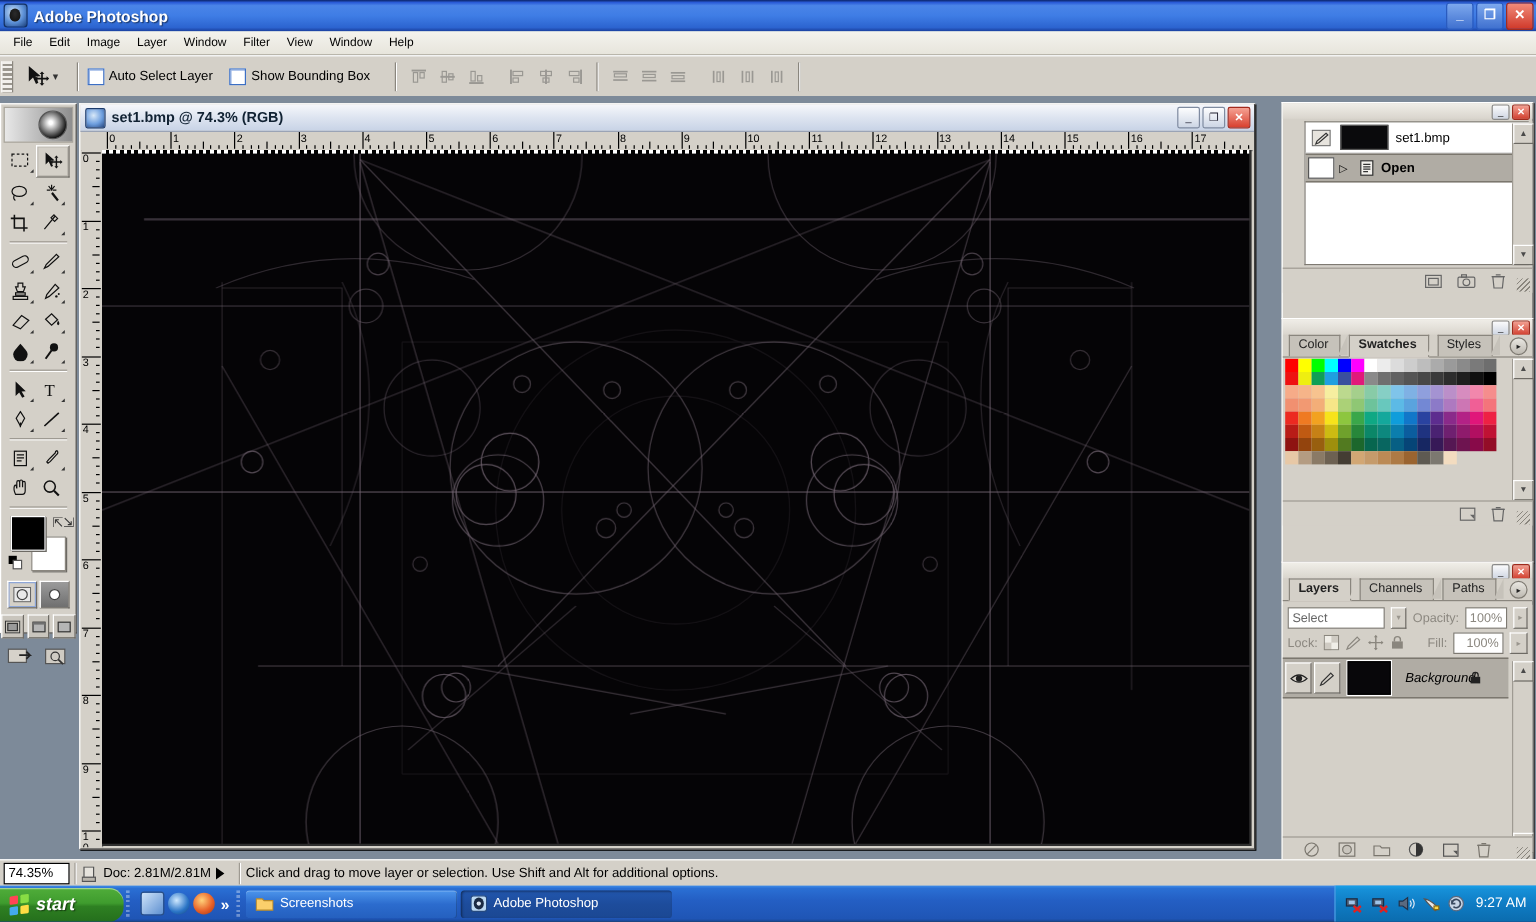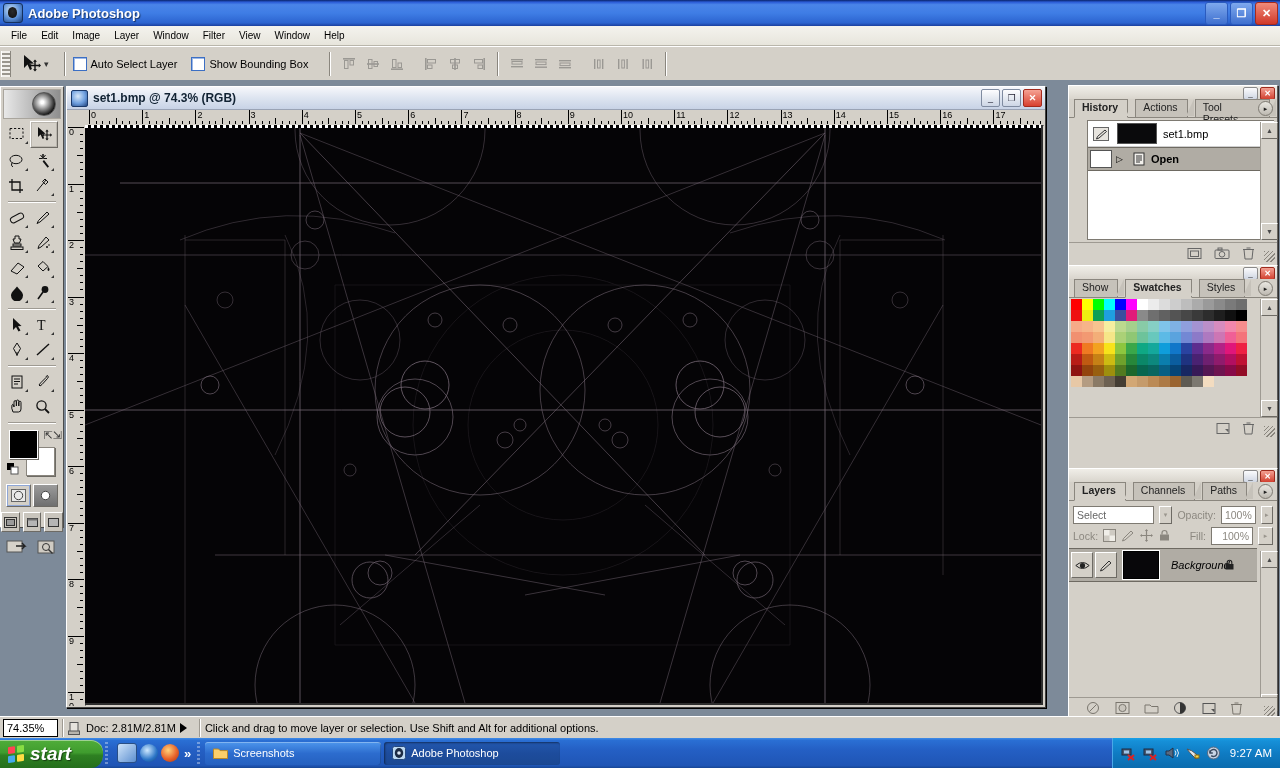--- a/index.html
+++ b/index.html
@@ -194,21 +194,21 @@
   
   .taskbar{position:absolute;left:0;top:738px;width:1280px;height:30px;
     background:linear-gradient(to bottom,#3f8ce8 0%,#2a6fd4 8%,#245fc4 40%,#1f55b5 92%,#174694 100%);
     display:flex;align-items:center;}
   .startbtn{width:95px;height:28px;margin:1px 0 0 0;
     background:linear-gradient(to bottom,#50ad3a 0%,#3f9c2e 45%,#2e8022 55%,#256f1c 100%);
     border-radius:0 12px 12px 0;display:flex;align-items:center;gap:6px;padding-left:8px;
     box-shadow:inset 0 1px 0 rgba(255,255,255,.45);flex:none;}
   .start-flag{width:16px;height:16px;display:grid;grid-template-columns:1fr 1fr;grid-template-rows:1fr 1fr;
     gap:1.5px;transform:skewY(-8deg);flex:none;}
-  .start-text{color:#fff;font-size:19px;font-style:italic;font-weight:bold;text-shadow:1px 1px 1px rgba(0,0,0,.5);text-align:right;}
+  .start-text{color:#fff;font-size:15px;font-style:italic;font-weight:bold;text-shadow:1px 1px 1px rgba(0,0,0,.5);text-align:right;}
   .qlaunch{display:flex;align-items:center;gap:3px;padding:0 4px;margin-left:3px;height:24px;}
   .ql-icon{width:18px;height:18px;border-radius:3px;}
   .tb-divider{width:3px;height:22px;margin:0 2px;
     background:repeating-linear-gradient(to bottom,rgba(255,255,255,.35) 0 2px,transparent 2px 4px);flex:none;}
   .task-btn{height:23px;min-width:160px;display:flex;align-items:center;gap:5px;padding:0 8px;
     border-radius:3px;margin-left:3px;color:#fff;font-size:11px;
     background:linear-gradient(to bottom,#4d96ec,#2c6cce 50%,#2560bf);
     box-shadow:inset 0 1px 0 rgba(255,255,255,.3),inset -1px 0 0 rgba(0,0,0,.2);}
   .task-btn.active{background:linear-gradient(to bottom,#2257ae,#1d4c9c 50%,#1b4893);
     box-shadow:inset 1px 1px 2px rgba(0,0,0,.45);}
@@ -950,26 +950,20 @@
     </div>
   </div>
 
   <div class="pal" style="top:85px;height:179px;">
     <div class="pal-top">
       <div class="pbtns">
         <div class="pbtn">_</div>
         <div class="pbtn close">✕</div>
       </div>
     </div>
-    <div class="pal-tabs">
-      <div class="ptab active">History</div>
-      <div class="ptab">Actions</div>
-      <div class="ptab">Tool Presets</div>
-      <div class="pmenu">▸</div>
-    </div>
     <div class="pal-body" style="height:122px;position:relative;margin-left:16px;">
       <div class="hist-list" style="width:186px;height:118px;">
         <div class="hist-row">
           <div class="hist-icon">
             <svg width="16" height="14" viewBox="0 0 16 14" class="ic">
                 <rect x="0.5" y="0.5" width="15" height="13" fill="#e7e4de" stroke="#666"></rect>
                 <path d="M12 3 L13.5 4.5 L6 11 L3.5 12 L4.5 9.5 Z" fill="none" stroke="#333"></path>
               </svg>
           </div>
           <div class="hist-thumb"></div>
@@ -1017,21 +1011,21 @@
   </div>
 
   <div class="pal" style="top:265px;height:202px;">
     <div class="pal-top">
       <div class="pbtns">
         <div class="pbtn">_</div>
         <div class="pbtn close">✕</div>
       </div>
     </div>
     <div class="pal-tabs">
-      <div class="ptab">Show</div>
+      <div class="ptab">Color</div>
       <div class="ptab active">Swatches</div>
       <div class="ptab">Styles</div>
       <div class="pmenu">▸</div>
     </div>
     <div class="pal-body sw-wrap">
       <div class="sw-grid" id="swgrid">
           <div class="sw" style="background: rgb(255, 0, 0);"></div>
           <div class="sw" style="background: rgb(255, 255, 0);"></div>
           <div class="sw" style="background: rgb(0, 255, 0);"></div>
           <div class="sw" style="background: rgb(0, 255, 255);"></div>

